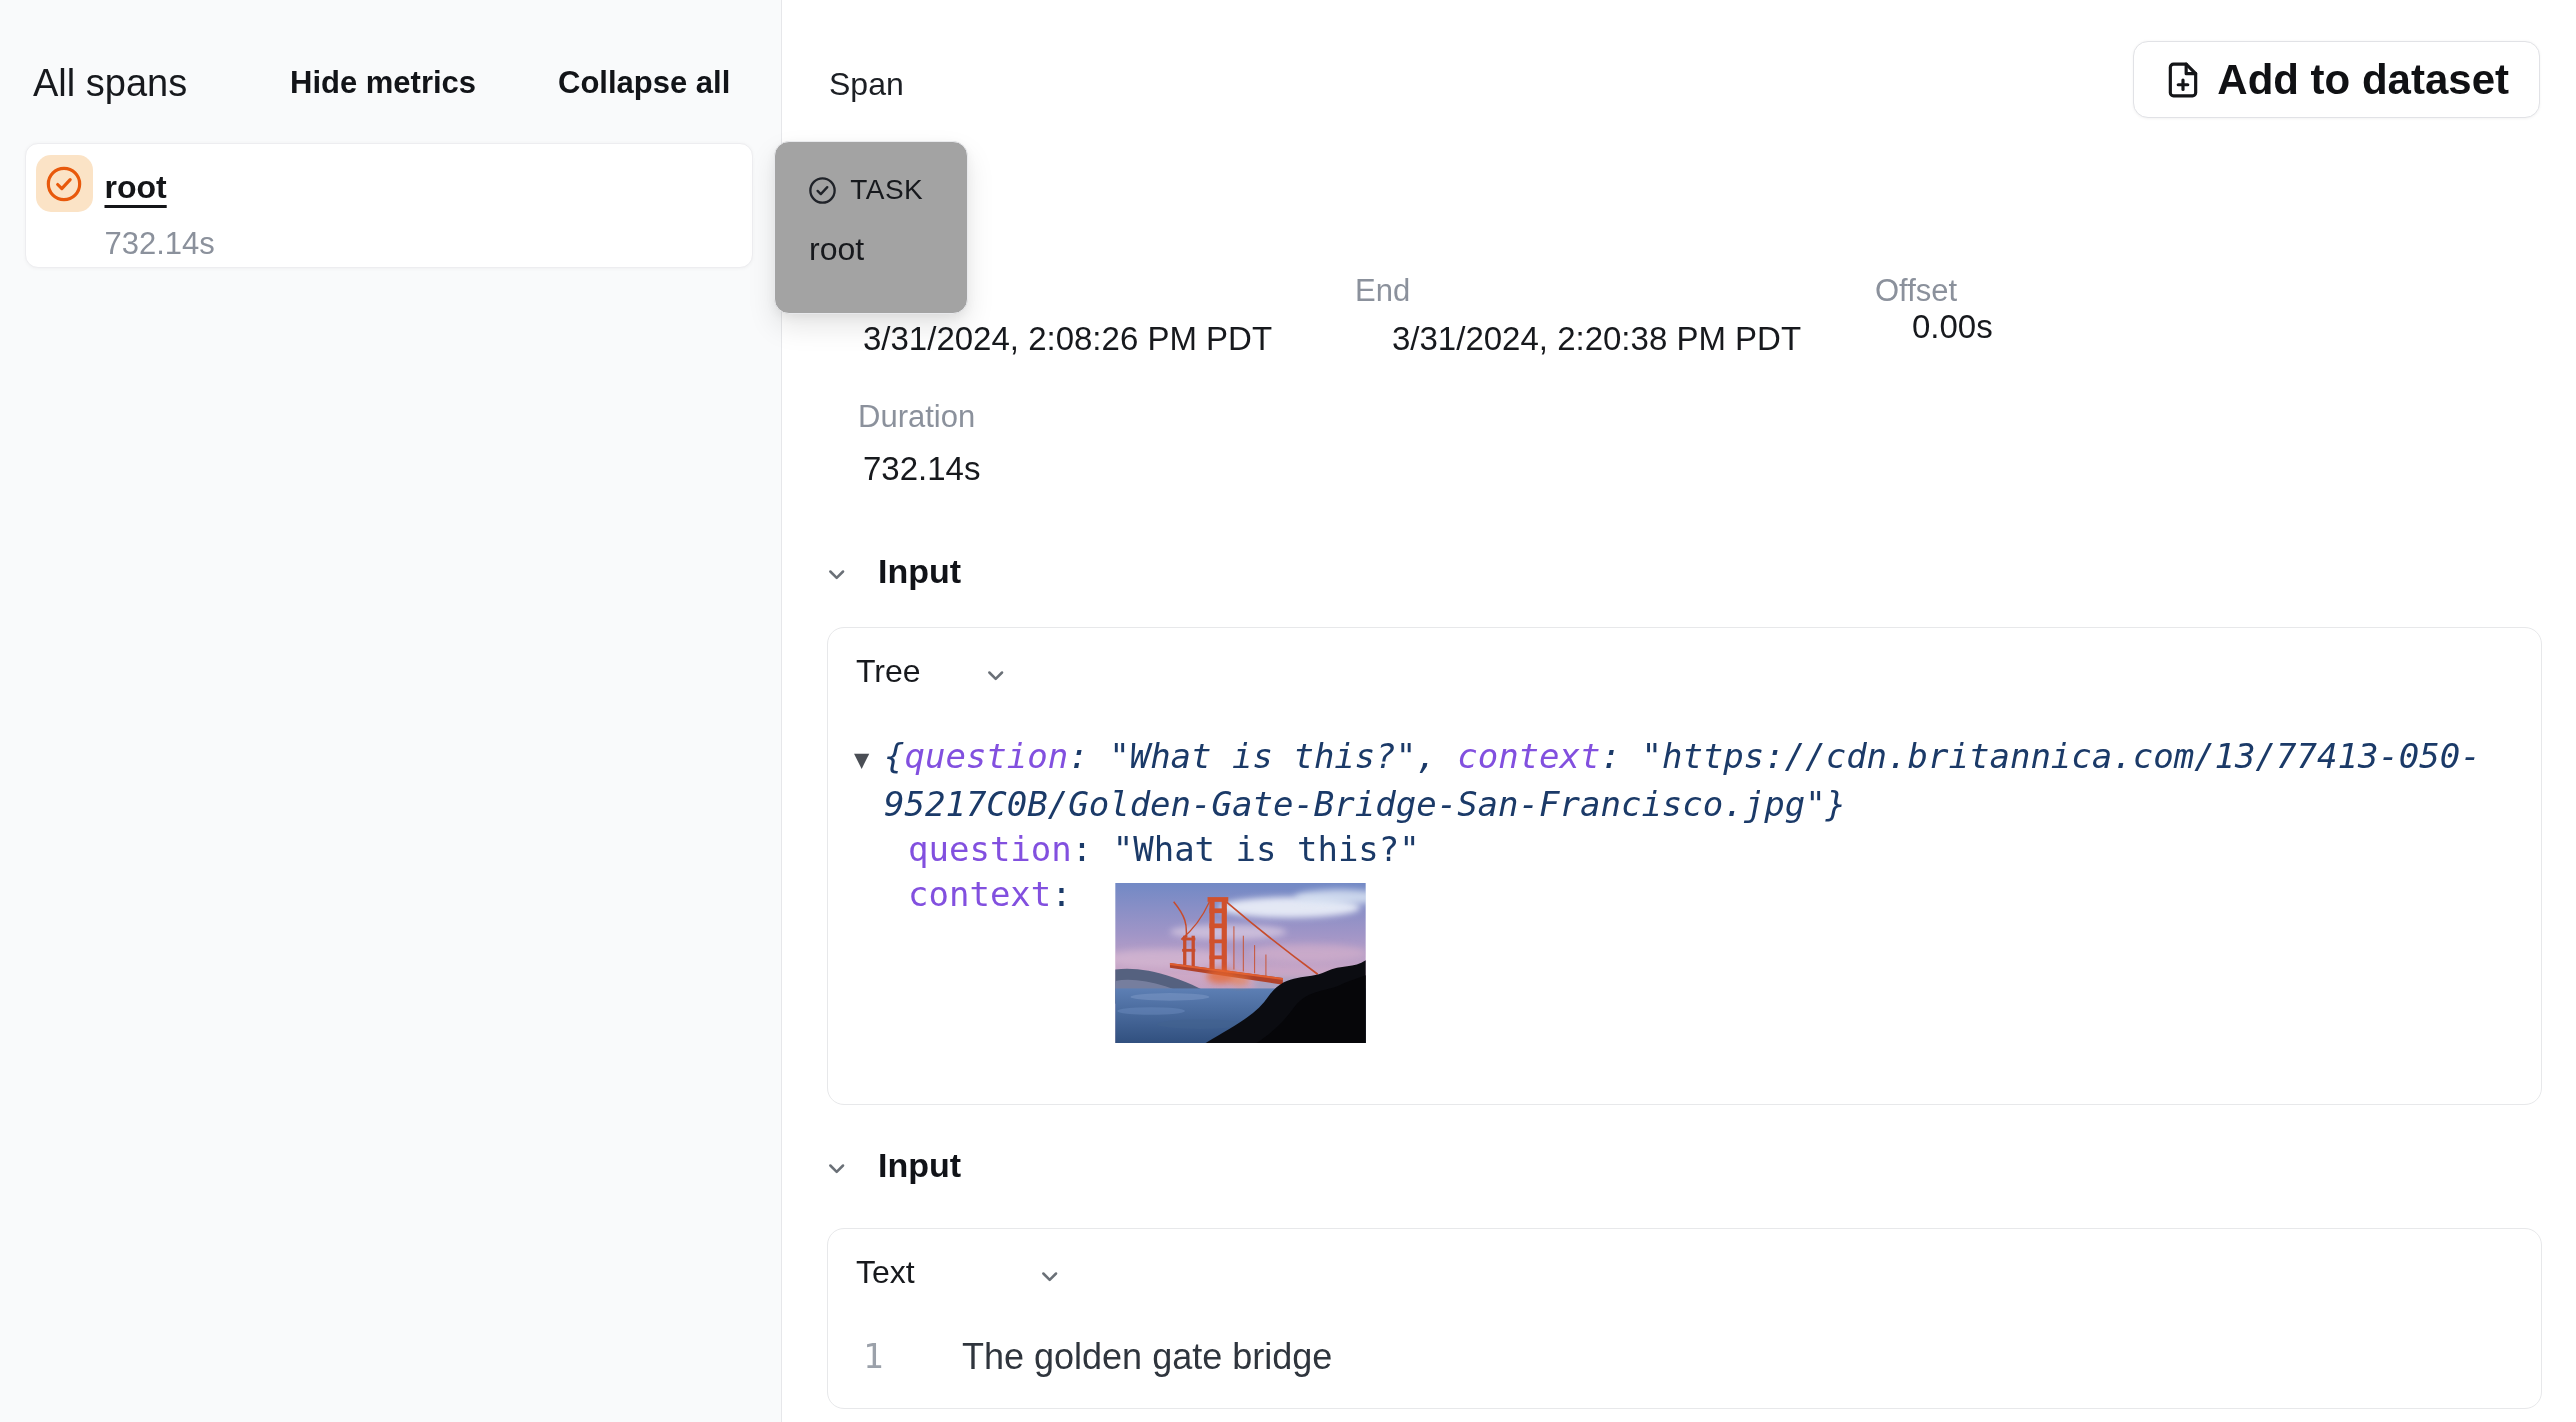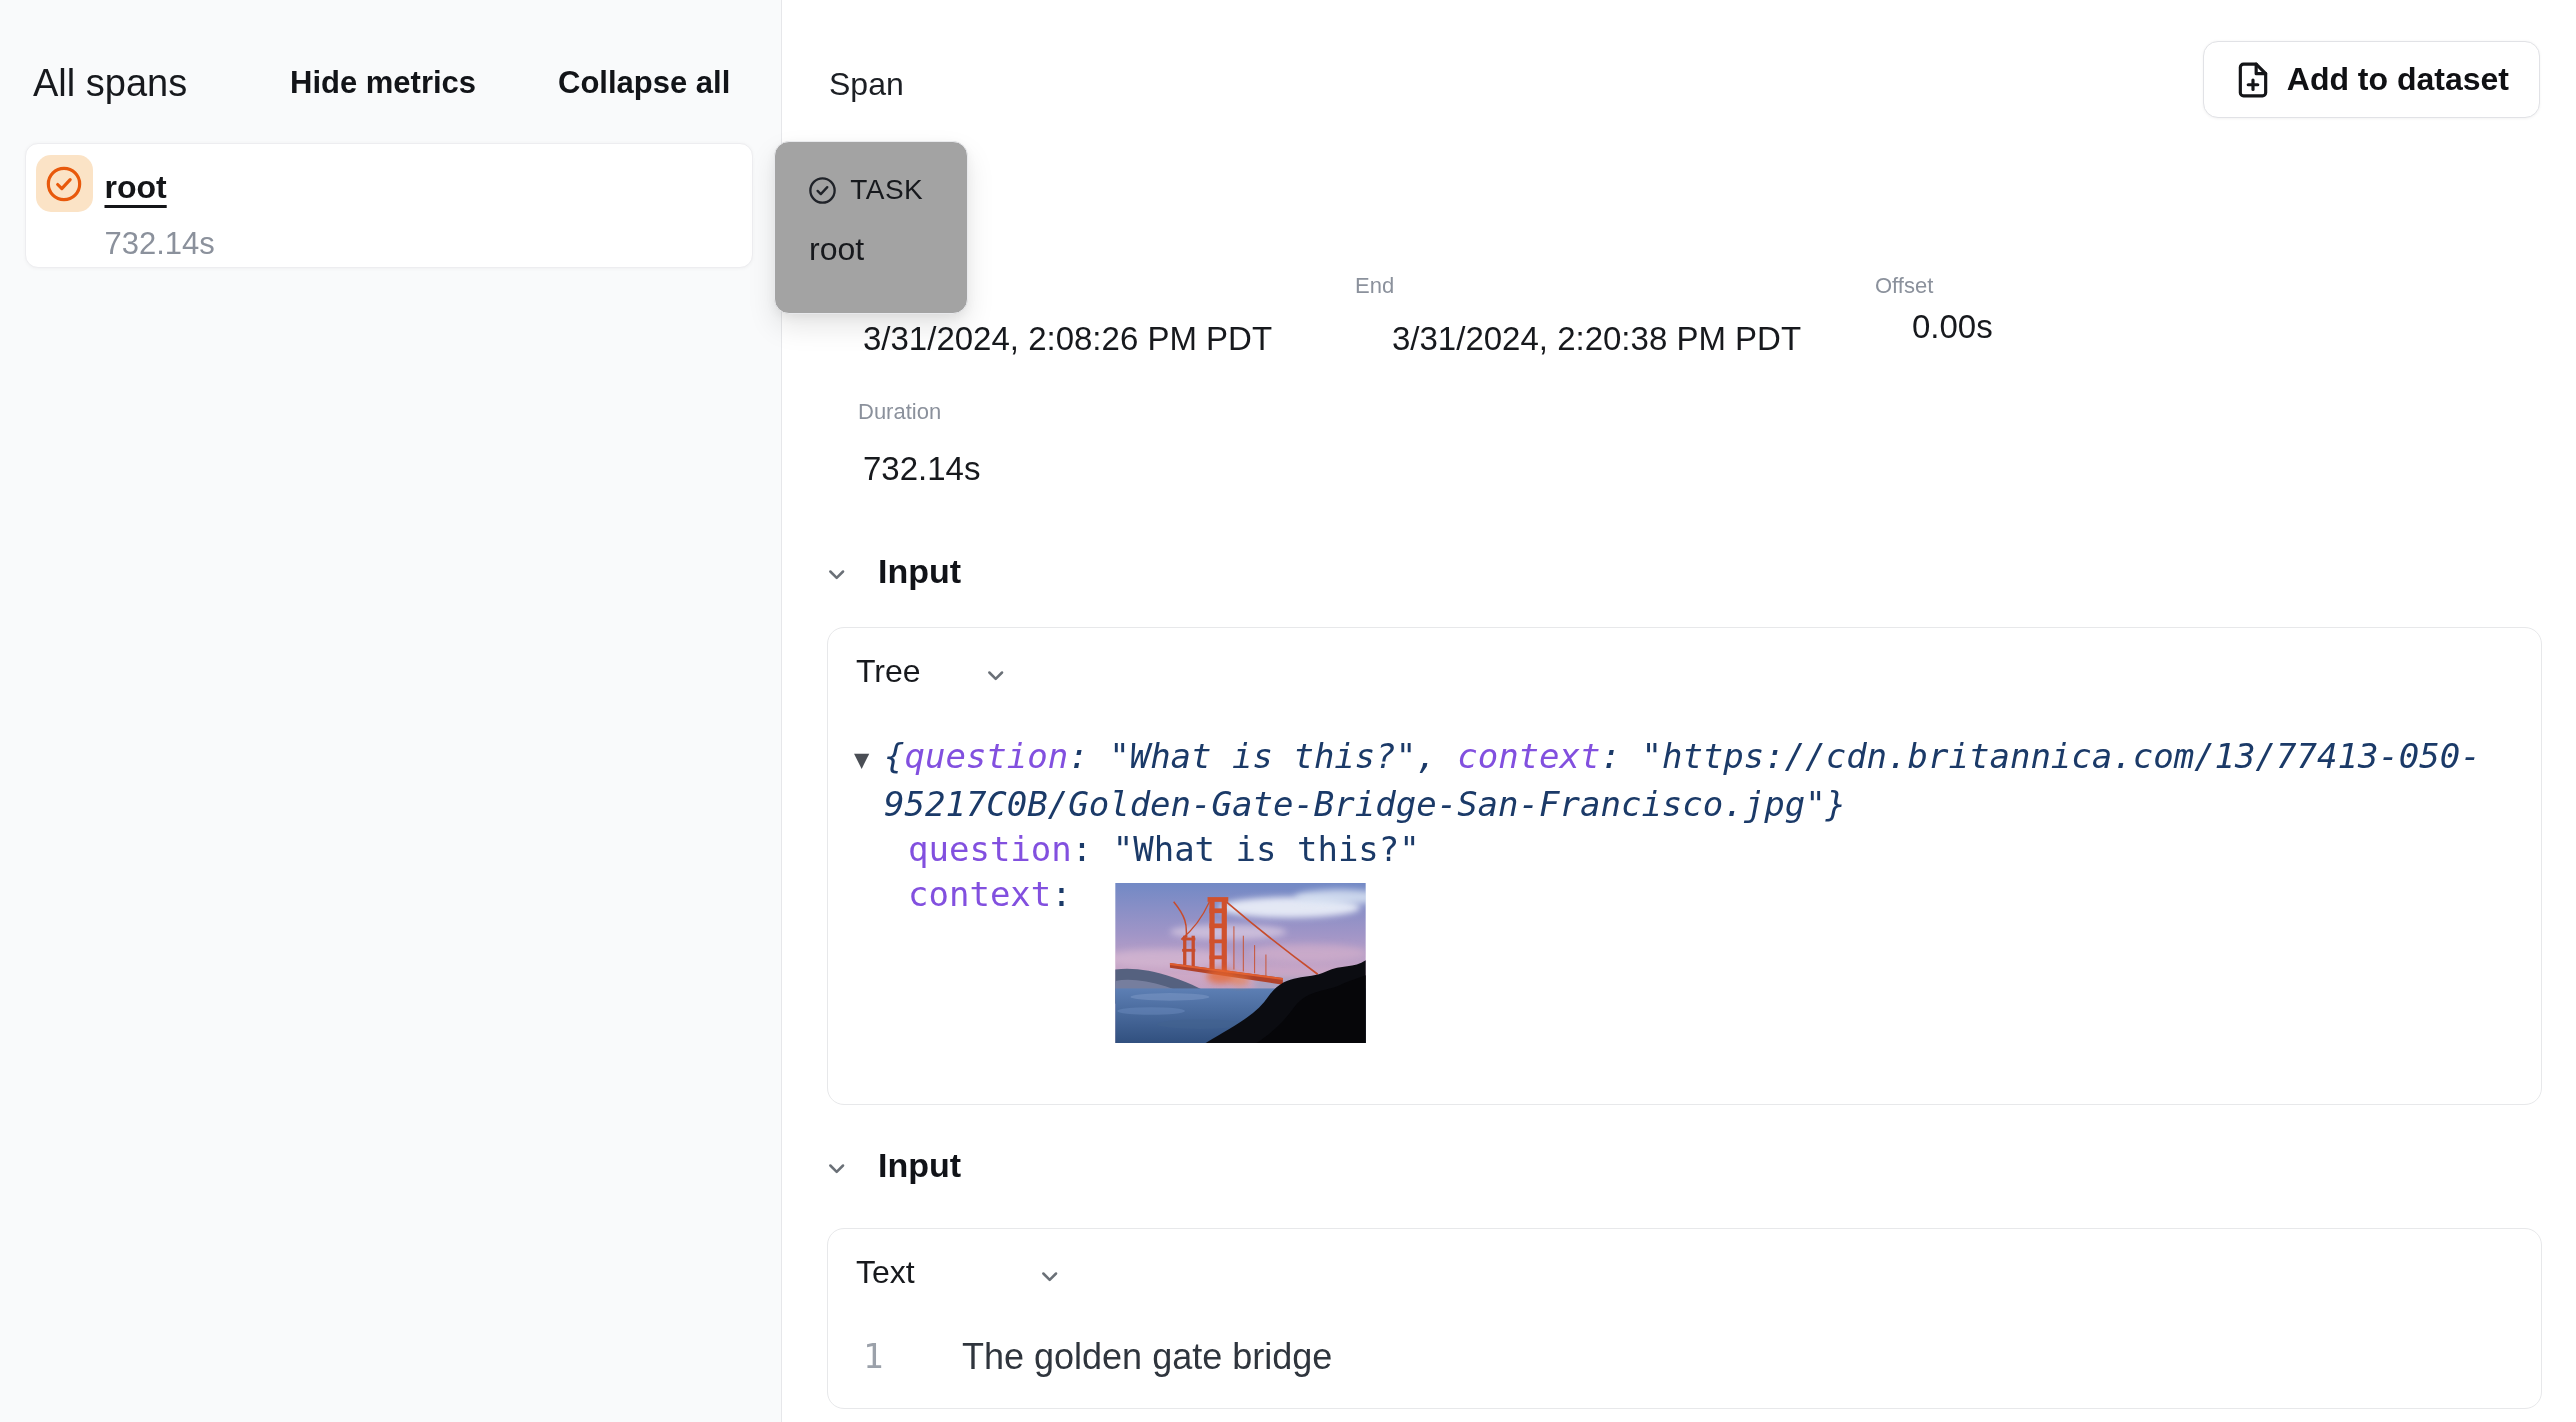--- a/index.html
+++ b/index.html
@@ -19,33 +19,33 @@
   .status-chip{position:absolute;left:10.4px;top:11.3px;width:57px;height:57px;border-radius:15px;
                background:#fbe3c6;display:flex;align-items:center;justify-content:center;}
   .span-title{position:absolute;left:79px;top:24.5px;font-size:32px;font-weight:700;color:#141518;
               text-decoration:underline;text-decoration-thickness:2.8px;text-underline-offset:6.6px;}
   .span-duration{position:absolute;left:79px;top:82px;font-size:31px;color:#8b919c;}
 
   
   .page-title{position:absolute;left:829px;top:66px;font-size:32px;font-weight:500;color:#1c1f24;}
   .add-btn{position:absolute;right:36px;top:41px;height:77px;display:flex;align-items:center;gap:15px;
            padding:0 30px;background:#fff;border:1.9px solid #e1e2e6;border-radius:15px;
-           box-shadow:0 0.9px 2.8px rgba(0,0,0,.05);font-family:inherit;font-size:32px;font-weight:600;
+           box-shadow:0 0.9px 2.8px rgba(0,0,0,.05);font-family:inherit;font-size:42px;font-weight:600;
            color:#101114;cursor:pointer;}
 
   
   .popup{position:absolute;left:774px;top:141px;width:192px;height:171px;background:#a3a3a3;
          border:1.9px solid #e8e9ec;border-radius:15px;z-index:6;
          box-shadow:0 13px 28px rgba(0,0,0,.10),0 3.8px 9.4px rgba(0,0,0,.05);}
   .popup-row{position:absolute;left:32px;top:32px;display:flex;align-items:center;gap:12.2px;}
   .popup-type{font-size:28px;font-weight:500;letter-spacing:0.5px;color:#17191d;}
   .popup-name{position:absolute;left:34px;top:89px;font-size:32px;color:#17191d;}
 
   
-  .meta-label{position:absolute;font-size:22px;color:#8b919c;white-space:nowrap;z-index:1;}
+  .meta-label{position:absolute;font-size:31px;color:#8b919c;white-space:nowrap;z-index:1;}
   .meta-value{position:absolute;font-size:33px;color:#17191d;white-space:nowrap;z-index:1;margin-left:37px;}
 
   
   .sec-chevron{position:absolute;width:25.4px;height:25.4px;cursor:pointer;}
   .sec-title{position:absolute;font-size:34px;font-weight:700;color:#111318;cursor:pointer;}
   .card{position:absolute;left:827px;width:1713px;background:#fff;border:1.9px solid #e7e8ea;border-radius:17px;}
   .select{position:absolute;left:28px;top:24.5px;display:flex;align-items:center;cursor:pointer;}
   .select-label{font-size:32px;color:#17191d;}
   .chev-tree{position:absolute;left:155px;top:35px;cursor:pointer;}
   .chev-text{position:absolute;left:209px;top:35px;cursor:pointer;}

